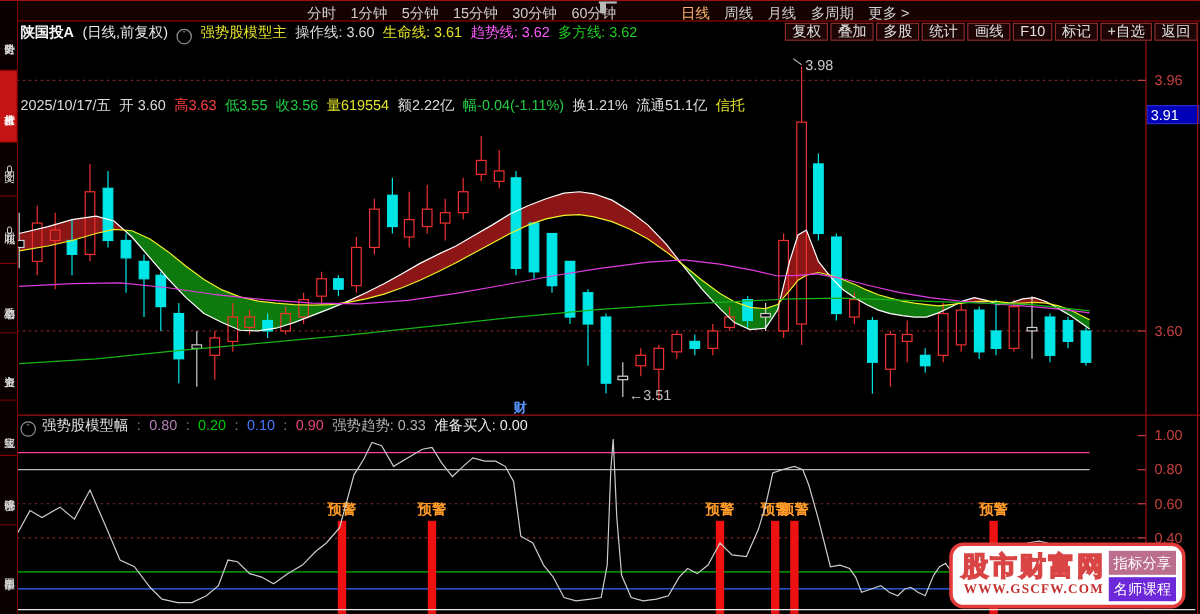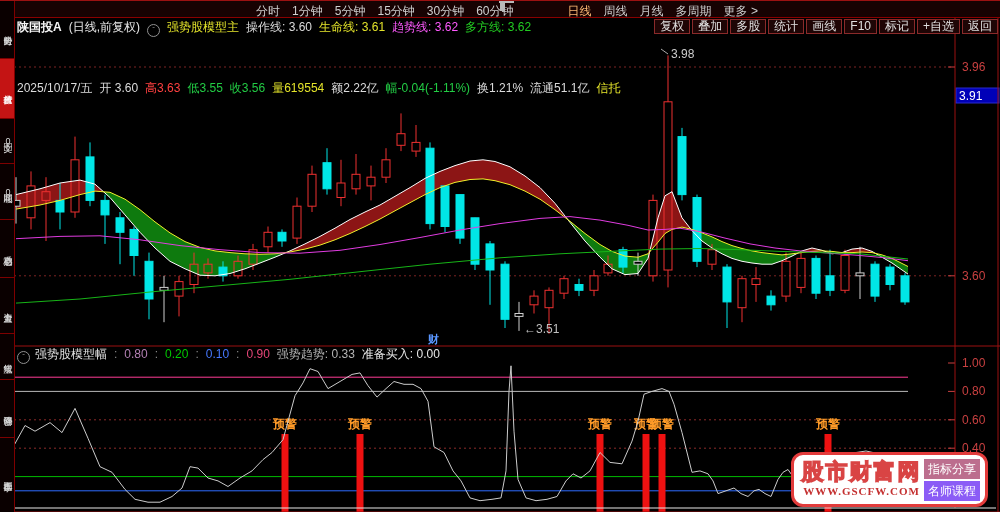--- a/index.html
+++ b/index.html
@@ -333,16 +333,16 @@
 
   <div id="indhead"><span class="circle-icon">ˇ</span><span class="seg" style="color: rgb(224, 224, 224);">强势股模型幅</span><span class="seg" style="color: rgb(136, 136, 136);">:</span><span class="seg" style="color: rgb(180, 128, 180);">0.80</span><span class="seg" style="color: rgb(136, 136, 136);">:</span><span class="seg" style="color: rgb(0, 200, 0);">0.20</span><span class="seg" style="color: rgb(136, 136, 136);">:</span><span class="seg" style="color: rgb(70, 120, 255);">0.10</span><span class="seg" style="color: rgb(136, 136, 136);">:</span><span class="seg" style="color: rgb(230, 70, 120);">0.90</span><span class="seg" style="color: rgb(180, 180, 180);">强势趋势: 0.33</span><span class="seg" style="color: rgb(232, 232, 232);">准备买入: 0.00</span></div>
 
   <div id="watermark">
     <div id="wm-left">
       <div id="wm-title">股市财富网</div>
       <div id="wm-url">WWW.GSCFW.COM</div>
     </div>
     <div id="wm-badges">
         <div class="wm-badge" style="background: rgb(188, 110, 142);">指标分享</div>
-        <div class="wm-badge" style="background: #8b5cf6;">名师课程</div>
+        <div class="wm-badge" style="background: #6d28d9;">名师课程</div>
       </div>
   </div>
 </div>
 
 </body></html>

